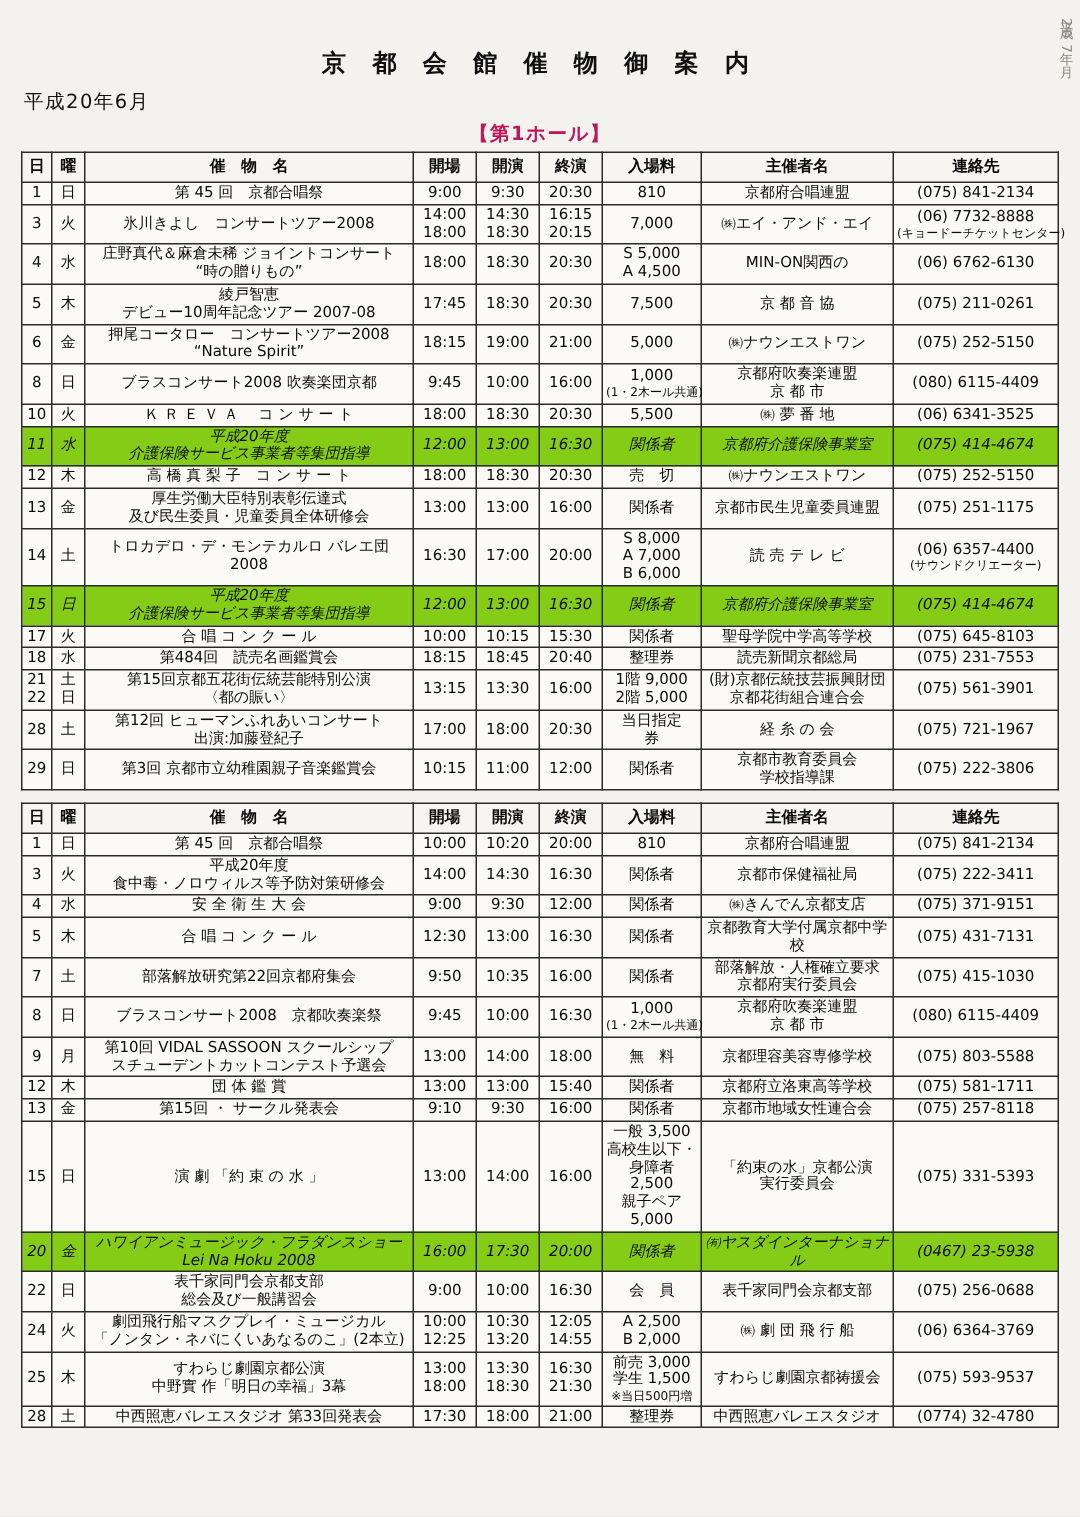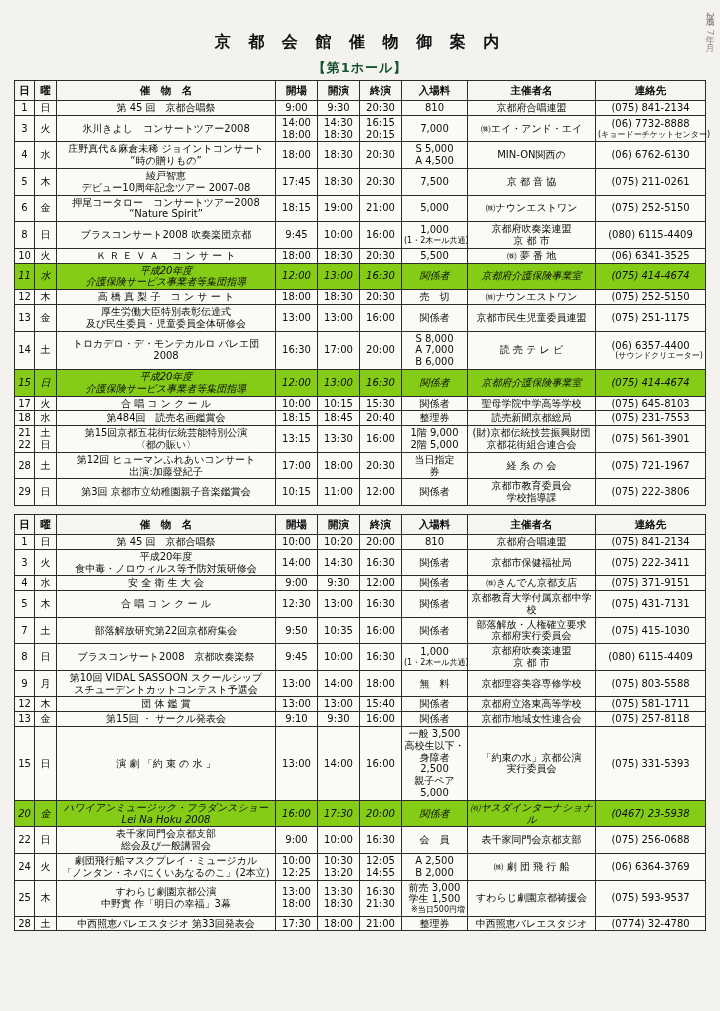--- a/index.html
+++ b/index.html
@@ -9,38 +9,38 @@
     box-sizing:border-box;padding:26px 14px 6px 14px;overflow:hidden;
   }
   .doc-title{
     text-align:center;font-size:16px;letter-spacing:6px;color:#101010;
     margin:6px 0 6px 0;font-weight:600;
   }
   .subhead{
     font-size:13px;color:#111;margin:0 0 3px 2px;letter-spacing:1px;
   }
   .hall-title{
-    text-align:center;font-size:13px;font-weight:700;color:#14532d;
+    text-align:center;font-size:13px;font-weight:700;color:#be185d;
     margin:2px 0 3px 0;letter-spacing:1px;
   }
   table{
     border-collapse:collapse;width:100%;table-layout:fixed;
     font-size:10px;color:#0b0b0b;background:#fbfaf7;
   }
   th,td{
     border:1px solid #2b2b2b;padding:1px 2px;vertical-align:middle;
     text-align:center;line-height:1.18;
   }
   thead th{font-size:10.5px;font-weight:600;height:17px;background:#f7f5f1;}
   td.name{text-align:center;}
   .row-hl{background:#84cc16;font-style:italic;}
   .row-hl td{font-style:italic;}
   .nowrap{white-space:nowrap;}
   .multi{display:block;}
-  .cell-sub{font-size:8px;display:block;text-align:right;}
+  .cell-sub{font-size:8px;display:block;}
   .v-title{
     position:absolute;right:4px;top:8px;font-size:9px;color:#8b8880;
     writing-mode:vertical-rl;letter-spacing:2px;
   }
   .spacer{height:8px;}
   col.c-no{width:20px;}
   col.c-day{width:22px;}
   col.c-name{width:auto;}
   col.c-t{width:42px;}
   col.c-fee{width:66px;}
@@ -48,20 +48,21 @@
   col.c-tel{width:110px;}
 </style>
 </head>
 <body>
 
 <div class="page">
 
   <div class="v-title">平成20年7月</div>
 
   <div class="doc-title">京 都 会 館 催 物 御 案 内</div>
+  <div class="subhead">平成20年6月</div>
 
   <div class="hall-title">【第1ホール】</div>
 
   <table>
     <colgroup>
       <col class="c-no">
         <col class="c-day">
         <col class="c-name">
       <col class="c-t">
         <col class="c-t">

